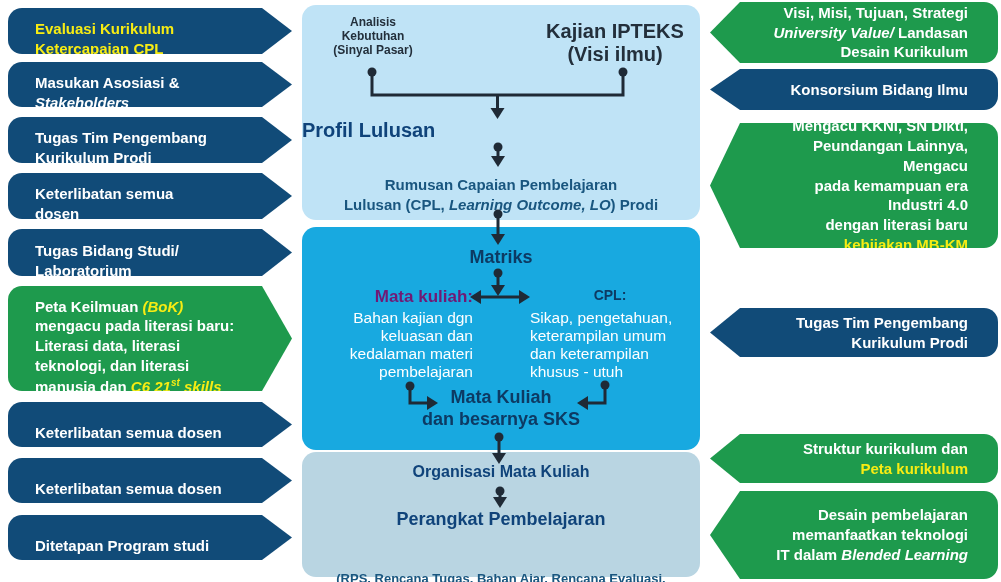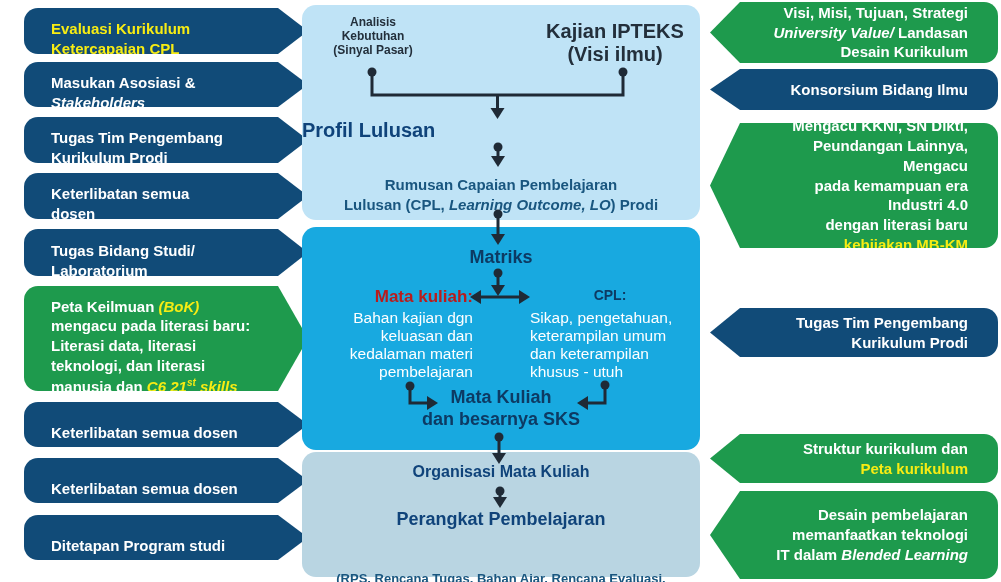--- a/index.html
+++ b/index.html
@@ -7,21 +7,21 @@
   .stage{
     position:relative;width:1001px;height:582px;background:#ffffff;overflow:hidden;
     font-family:"Liberation Sans", sans-serif;
   }
   
   .lbox,.rbox{
     position:absolute;display:flex;align-items:center;box-sizing:border-box;
     font-size:15px;font-weight:bold;line-height:1.32;color:#ffffff;
   }
   .lbox{
-    left:24px;width:284px;padding:20px 40px 4px 27px;
+    left:8px;width:284px;padding:20px 40px 4px 27px;
     border-radius:14px;
     clip-path:polygon(0 0, calc(100% - 30px) 0, 100% 50%, calc(100% - 30px) 100%, 0 100%);
     justify-content:flex-start;text-align:left;
   }
   .rbox{
     left:710px;width:288px;padding:4px 30px 4px 48px;
     border-radius:14px;
     clip-path:polygon(0 50%, 30px 0, 100% 0, 100% 100%, 30px 100%);
     justify-content:flex-end;text-align:right;
   }
@@ -38,21 +38,21 @@
   .panel-top{top:5px;height:215px;background:#bfe3f6;}
   .panel-mid{top:227px;height:223px;background:#18a9e0;}
   .panel-bottom{top:452px;height:125px;background:#b9d5e2;}
   
   .flowtext{position:absolute;white-space:pre-line;box-sizing:border-box;}
   .t-analisis{left:318px;top:15px;width:110px;text-align:center;font-size:12px;font-weight:bold;line-height:1.18;color:#232f3b;}
   .t-kajian{left:535px;top:20px;width:160px;text-align:center;font-size:20px;font-weight:bold;line-height:1.15;color:#232f3b;}
   .t-profil{left:302px;top:119px;width:398px;font-size:20px;font-weight:bold;color:#0f437a;}
   .t-rumusan{left:302px;top:167px;width:398px;text-align:center;font-size:15px;font-weight:bold;line-height:1.35;color:#19567f;margin-top:8px;}
   .t-matriks{left:302px;top:247px;width:398px;text-align:center;font-size:18px;font-weight:bold;color:#0d3a63;}
-  .t-mk-label{left:302px;top:287px;width:171px;text-align:right;font-size:17px;font-weight:bold;color:#b91c1c;}
+  .t-mk-label{left:302px;top:287px;width:171px;text-align:right;font-size:17px;font-weight:bold;color:#701a75;}
   .t-cpl-label{left:530px;top:287px;width:160px;text-align:center;font-size:14px;font-weight:bold;color:#0d3a63;}
   .t-mk-body{left:302px;top:309px;width:171px;text-align:right;font-size:15.5px;line-height:1.17;color:#ffffff;}
   .t-cpl-body{left:530px;top:309px;width:162px;text-align:left;font-size:15.5px;line-height:1.17;color:#ffffff;}
   .t-mk-sks{left:302px;top:387px;width:398px;text-align:center;font-size:18px;font-weight:bold;line-height:1.2;color:#0d3a63;}
   .t-organisasi{left:302px;top:463px;width:398px;text-align:center;font-size:16px;font-weight:bold;color:#0f437a;}
   .t-perangkat{left:302px;top:509px;width:398px;text-align:center;font-size:18px;font-weight:bold;color:#0f437a;}
   .t-perangkat-detail{left:302px;top:534px;width:398px;text-align:center;font-size:13px;font-weight:bold;line-height:1.28;color:#19567f;margin-top:37px;}
   
   .connectors{position:absolute;left:0;top:0;pointer-events:none;}
 </style>

